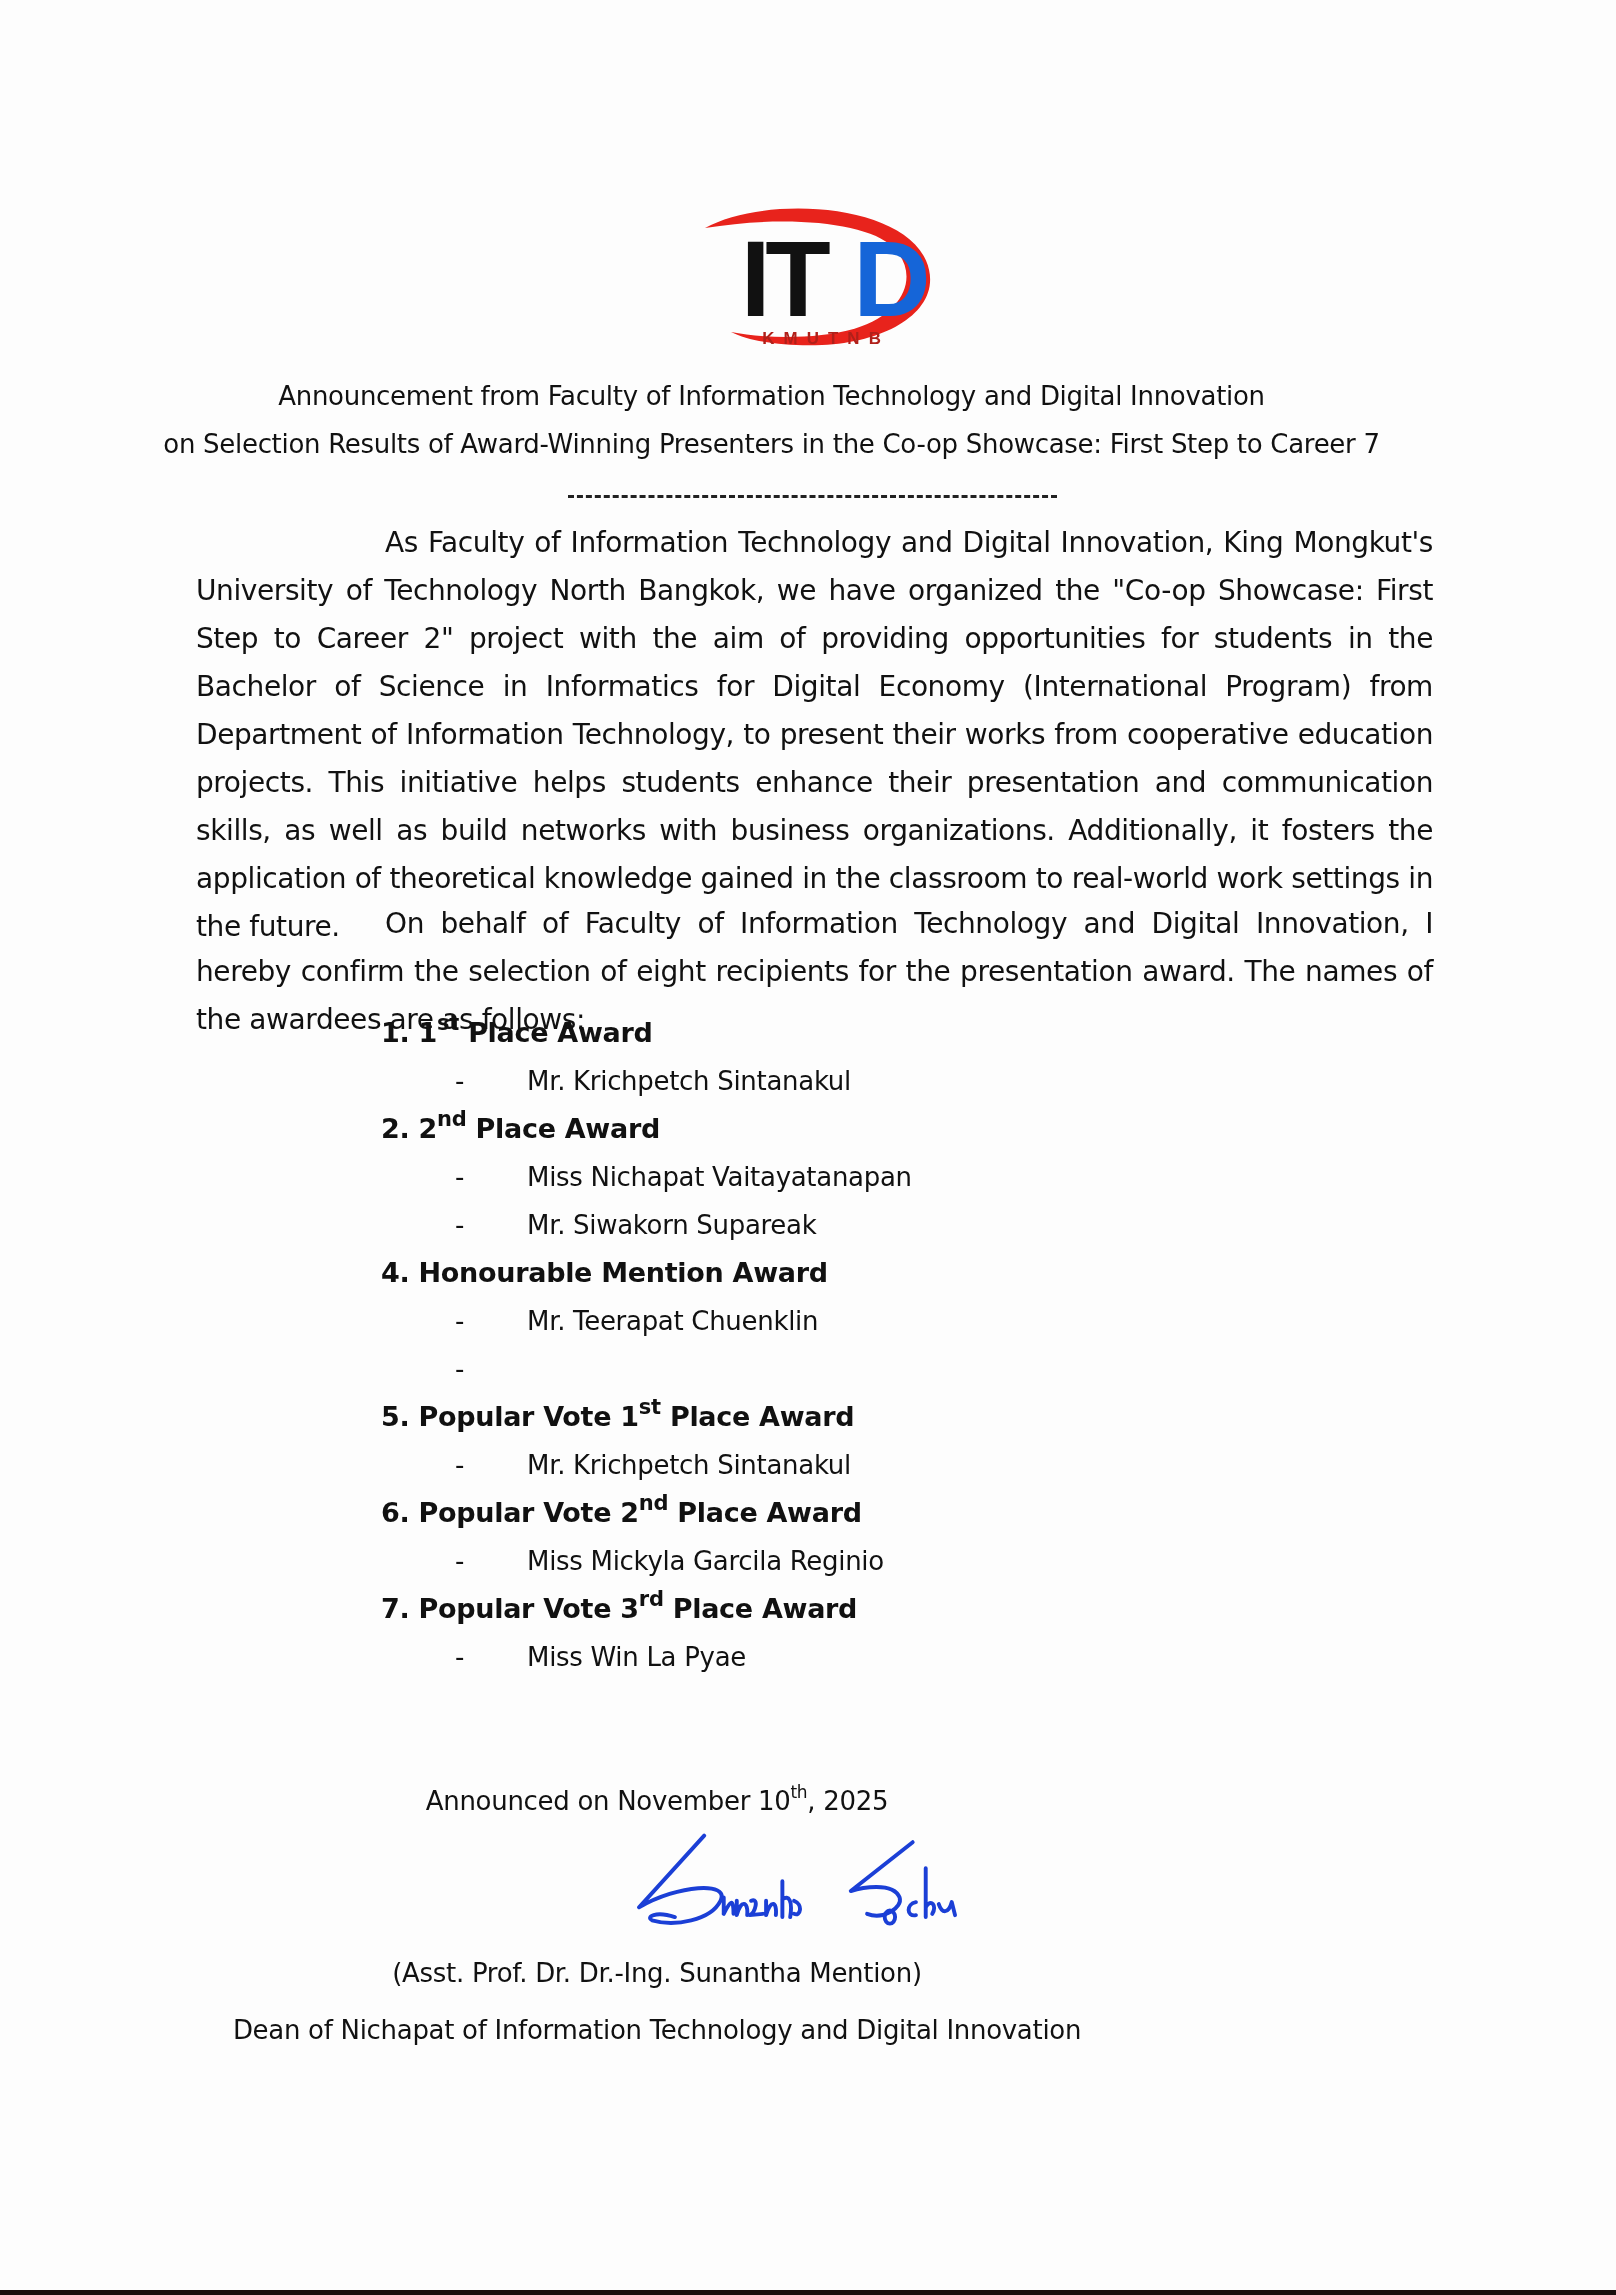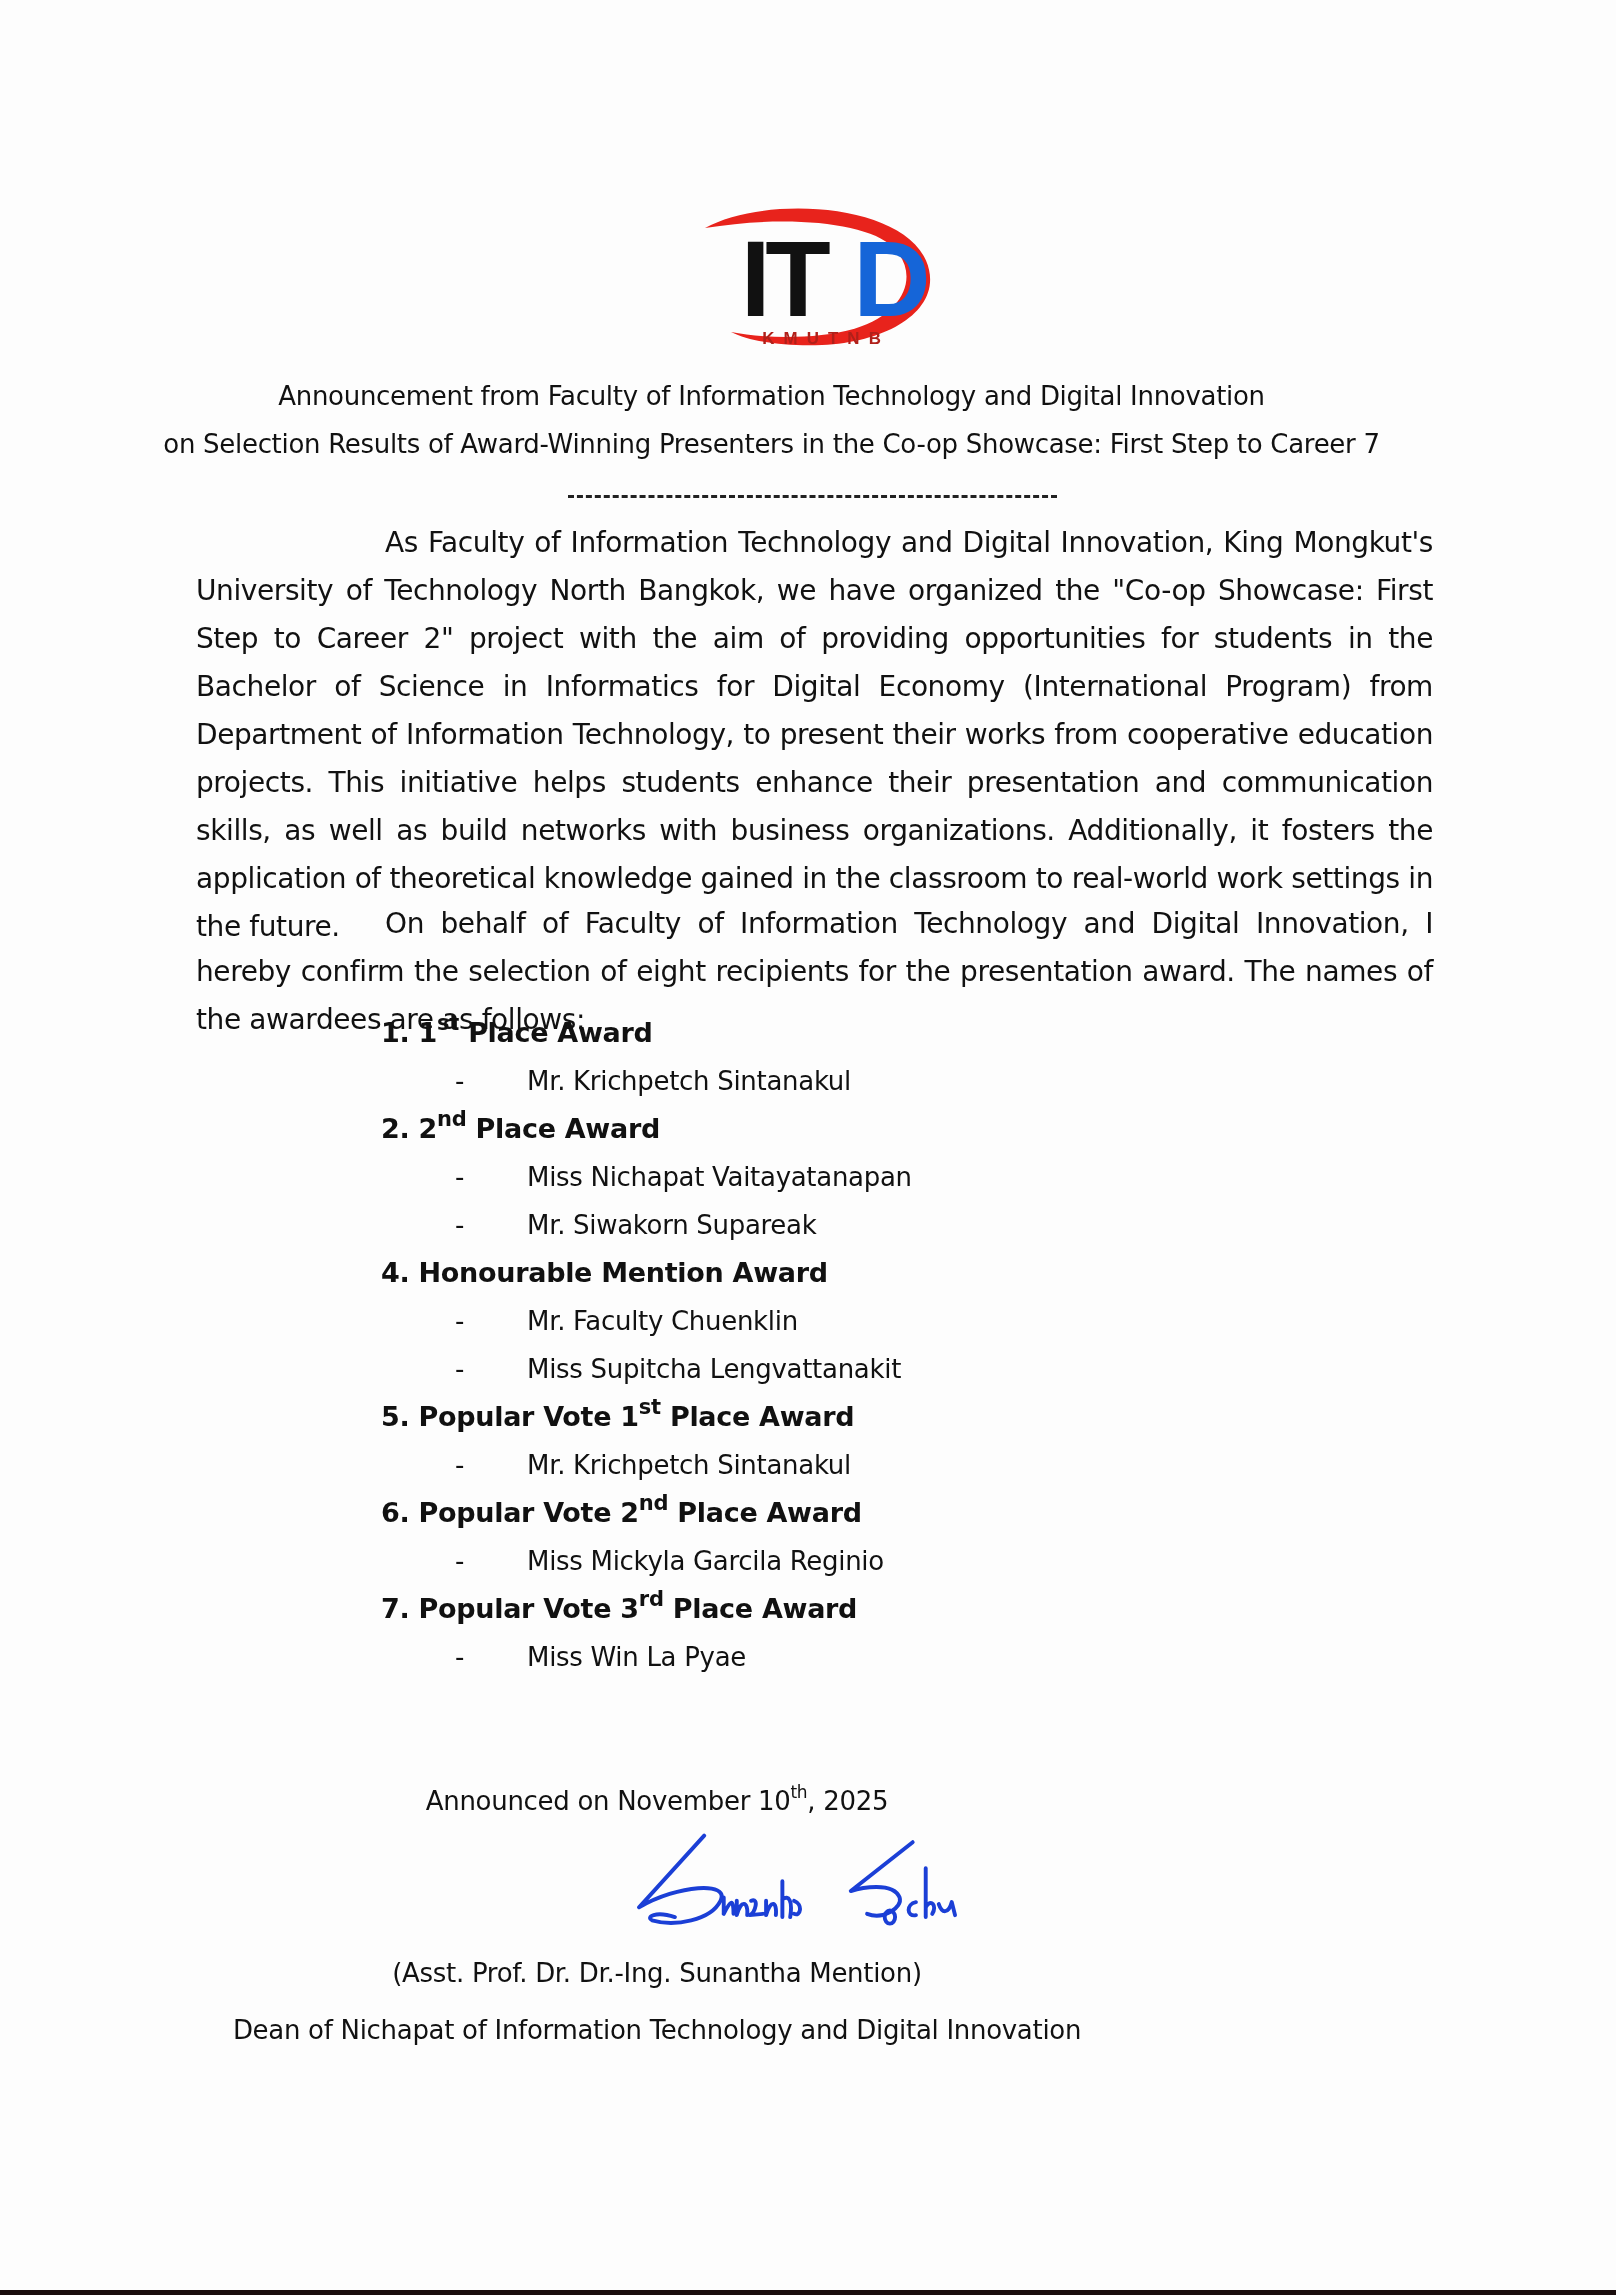--- a/index.html
+++ b/index.html
@@ -58,25 +58,24 @@
       <span class="dash">-</span>
       <span>Miss Nichapat Vaitayatanapan</span>
     </div>
     <div class="recipient">
       <span class="dash">-</span>
       <span>Mr. Siwakorn Supareak</span>
     </div>
     <div class="award-title"><span>4.</span> <span>Honourable Mention Award</span></div>
     <div class="recipient">
       <span class="dash">-</span>
-      <span>Mr. Faculty Chuenklin</span>
+      <span>Mr. Teerapat Chuenklin</span>
     </div>
     <div class="recipient">
       <span class="dash">-</span>
-      <span>Miss Supitcha Lengvattanakit</span>
     </div>
     <div class="award-title"><span>5.</span> <span>Popular Vote 1</span><sup>st</sup> <span>Place Award</span></div>
     <div class="recipient">
       <span class="dash">-</span>
       <span>Mr. Krichpetch Sintanakul</span>
     </div>
     <div class="award-title"><span>6.</span> <span>Popular Vote 2</span><sup>nd</sup> <span>Place Award</span></div>
     <div class="recipient">
       <span class="dash">-</span>
       <span>Miss Mickyla Garcila Reginio</span>

